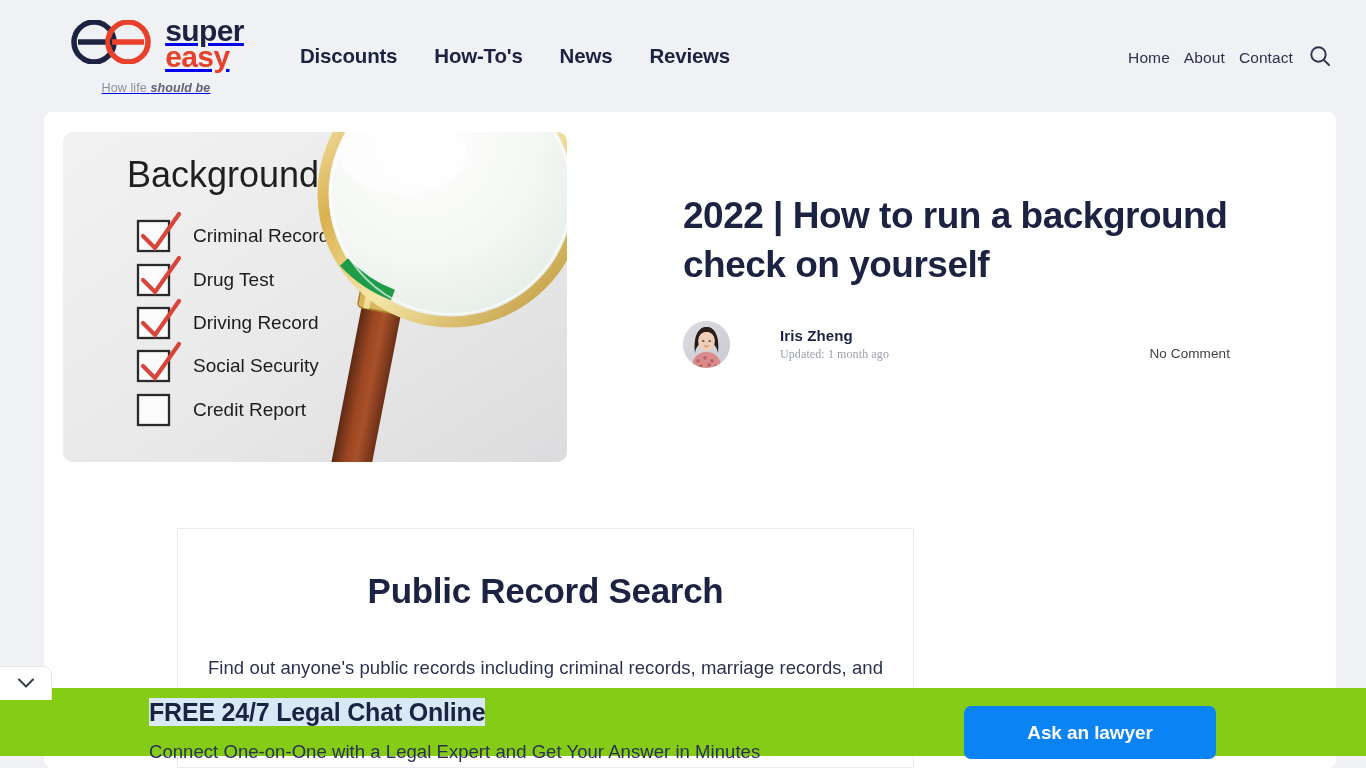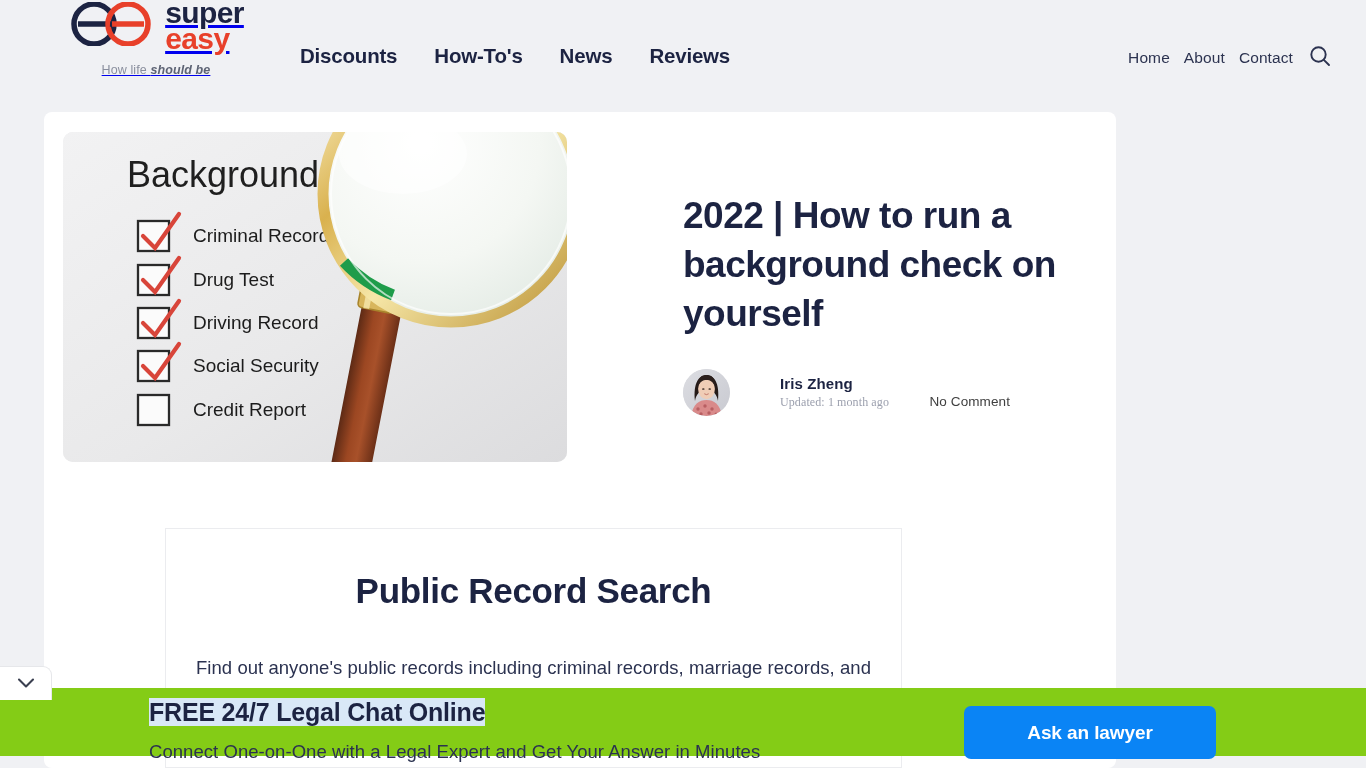--- a/index.html
+++ b/index.html
@@ -22,20 +22,21 @@
     height: 112px;
     display: flex;
     align-items: flex-start;
     padding: 0 34px 0 40px;
     background: #f0f1f4;
     position: relative;
   }
 
   .brand {
     width: 232px;
+    padding-top: 18px;
     display: flex;
     flex-direction: column;
     align-items: center;
     flex: 0 0 auto;
   }
 
   .brand-row {
     display: flex;
     align-items: center;
     gap: 9px;
@@ -107,21 +108,21 @@
     align-items: center;
     padding: 0;
     margin-left: 1px;
   }
 
   
   .content-card {
     position: absolute;
     left: 44px;
     top: 112px;
-    width: 1072px;
+    width: 1292px;
     height: 656px;
     background: #ffffff;
     border-radius: 8px;
   }
 
   .article-top {
     display: flex;
     padding: 20px 22px 0 19px;
   }
 
@@ -188,21 +189,21 @@
     margin-right: 84px;
     margin-top: 18px;
     font-size: 13.5px;
     color: #404040;
     letter-spacing: 0.1px;
   }
 
   
   .promo-box {
     position: absolute;
-    left: 121px;
+    left: 133px;
     top: 416px;
     width: 737px;
     border: 1px solid #ebecef;
     background: #fff;
     padding: 42px 30px 20px;
     text-align: center;
     overflow: hidden;
     height: 240px;
   }
   .promo-title {

